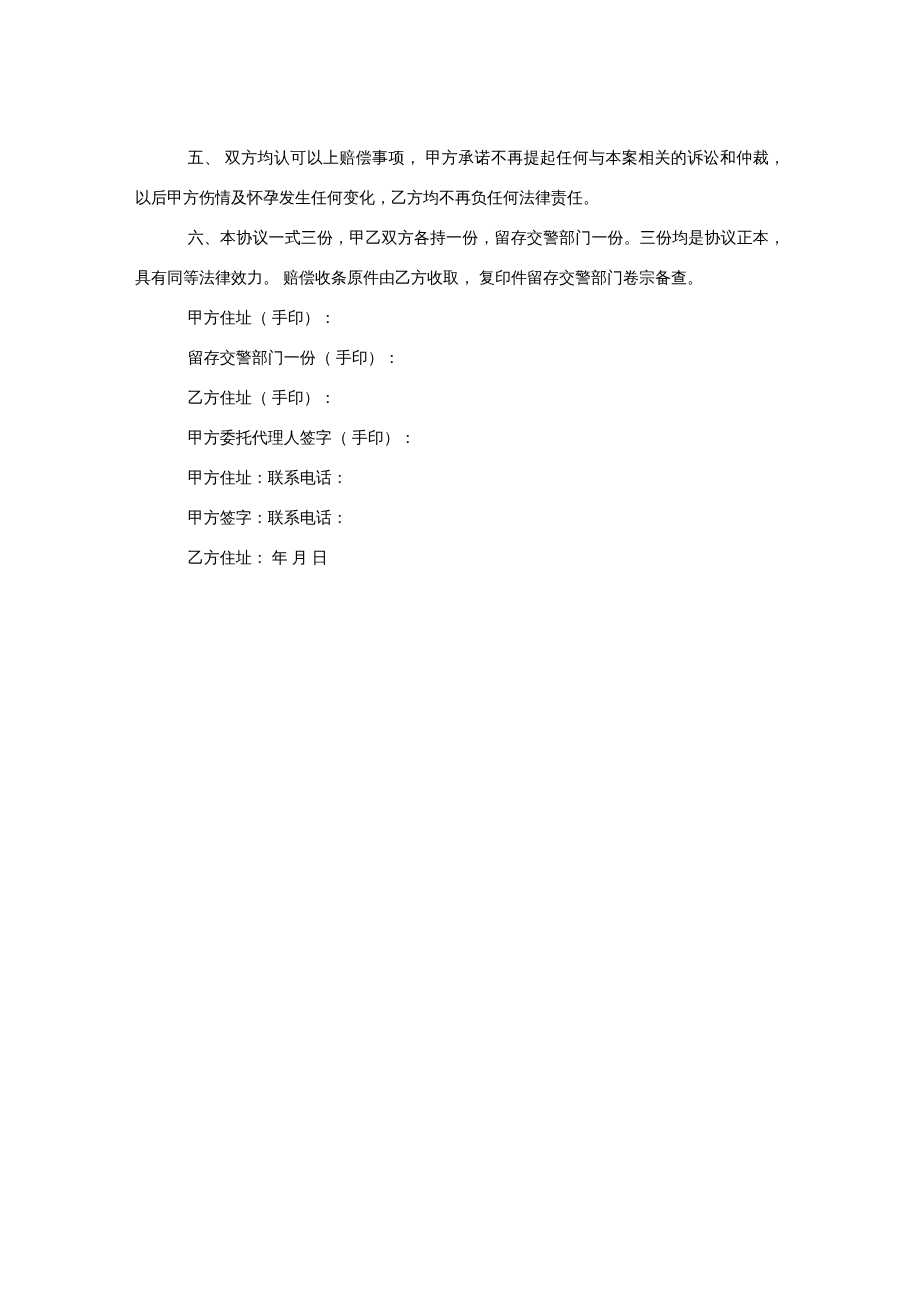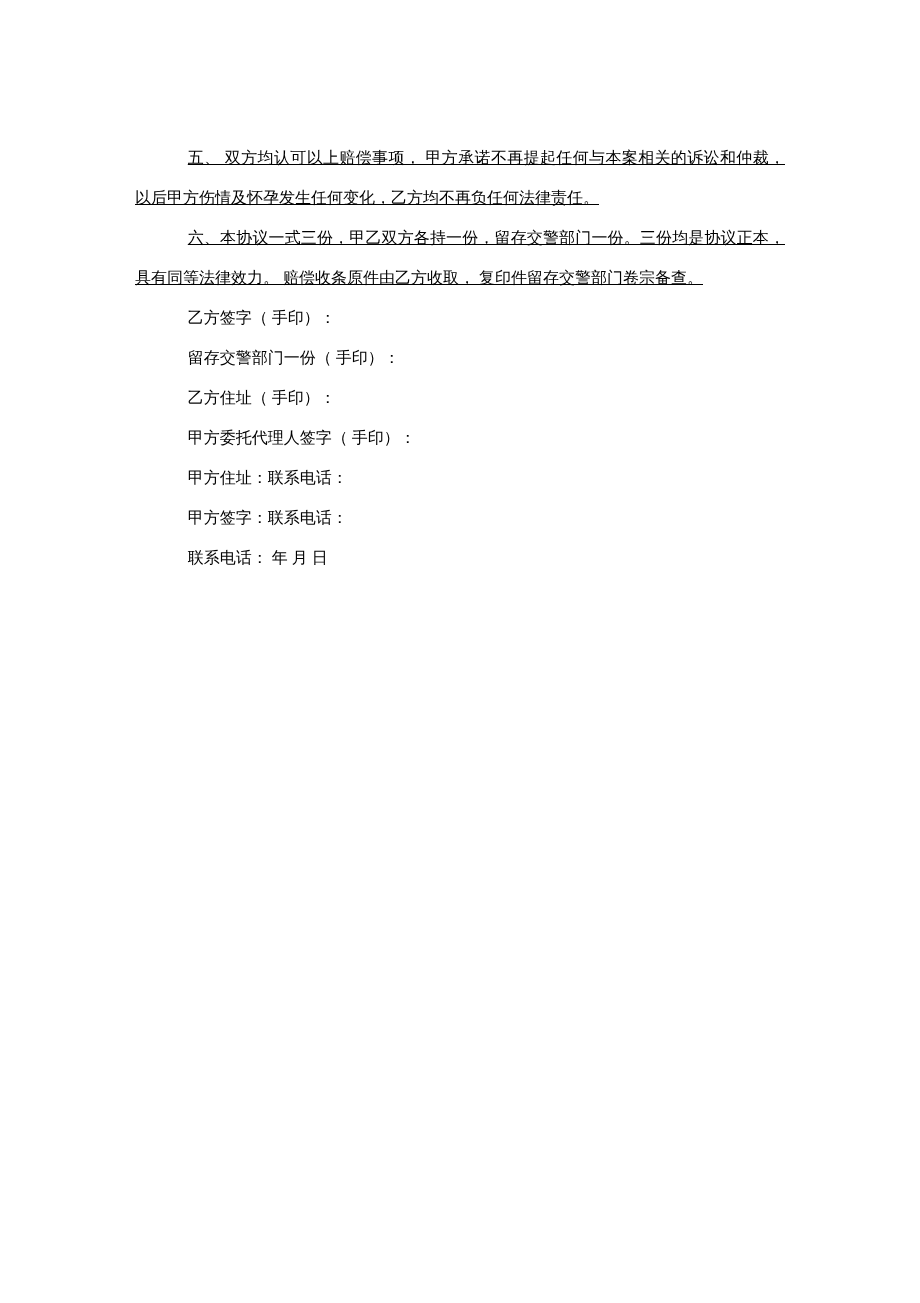--- a/index.html
+++ b/index.html
@@ -13,36 +13,35 @@
       background: #ffffff;
       font-family: "SimSun", "宋体", serif;
       font-size: 16px;
       color: #000000;
       line-height: 2.5;
       padding: 138px 135px 0 135px;
     }
     .paragraph {
       text-align: justify;
       text-justify: inter-character;
-      text-decoration: underline;
     }
     .indent-1 {
       text-indent: 3.3em;
     }
     .indent-2 {
       text-indent: 3.3em;
     }
     .signature-line {
       padding-left: 3.3em;
     }
   </style>
 </head>
 <body>
 
 <div class="paragraph indent-1">五、 双方均认可以上赔偿事项， 甲方承诺不再提起任何与本案相关的诉讼和仲裁，以后甲方伤情及怀孕发生任何变化，乙方均不再负任何法律责任。</div>
 <div class="paragraph indent-2">六、本协议一式三份，甲乙双方各持一份，留存交警部门一份。三份均是协议正本， 具有同等法律效力。 赔偿收条原件由乙方收取， 复印件留存交警部门卷宗备查。</div>
-<div class="signature-line">乙方签字（ 手印）：</div>
+<div class="signature-line">甲方住址（ 手印）：</div>
 <div class="signature-line">留存交警部门一份（ 手印）：</div>
 <div class="signature-line">乙方住址（ 手印）：</div>
 <div class="signature-line">甲方委托代理人签字（ 手印）：</div>
 <div class="signature-line">甲方住址：联系电话：</div>
 <div class="signature-line">甲方签字：联系电话：</div>
-<div class="signature-line">联系电话： 年  月  日</div>
+<div class="signature-line">乙方住址： 年  月  日</div>
 
 </body></html>

